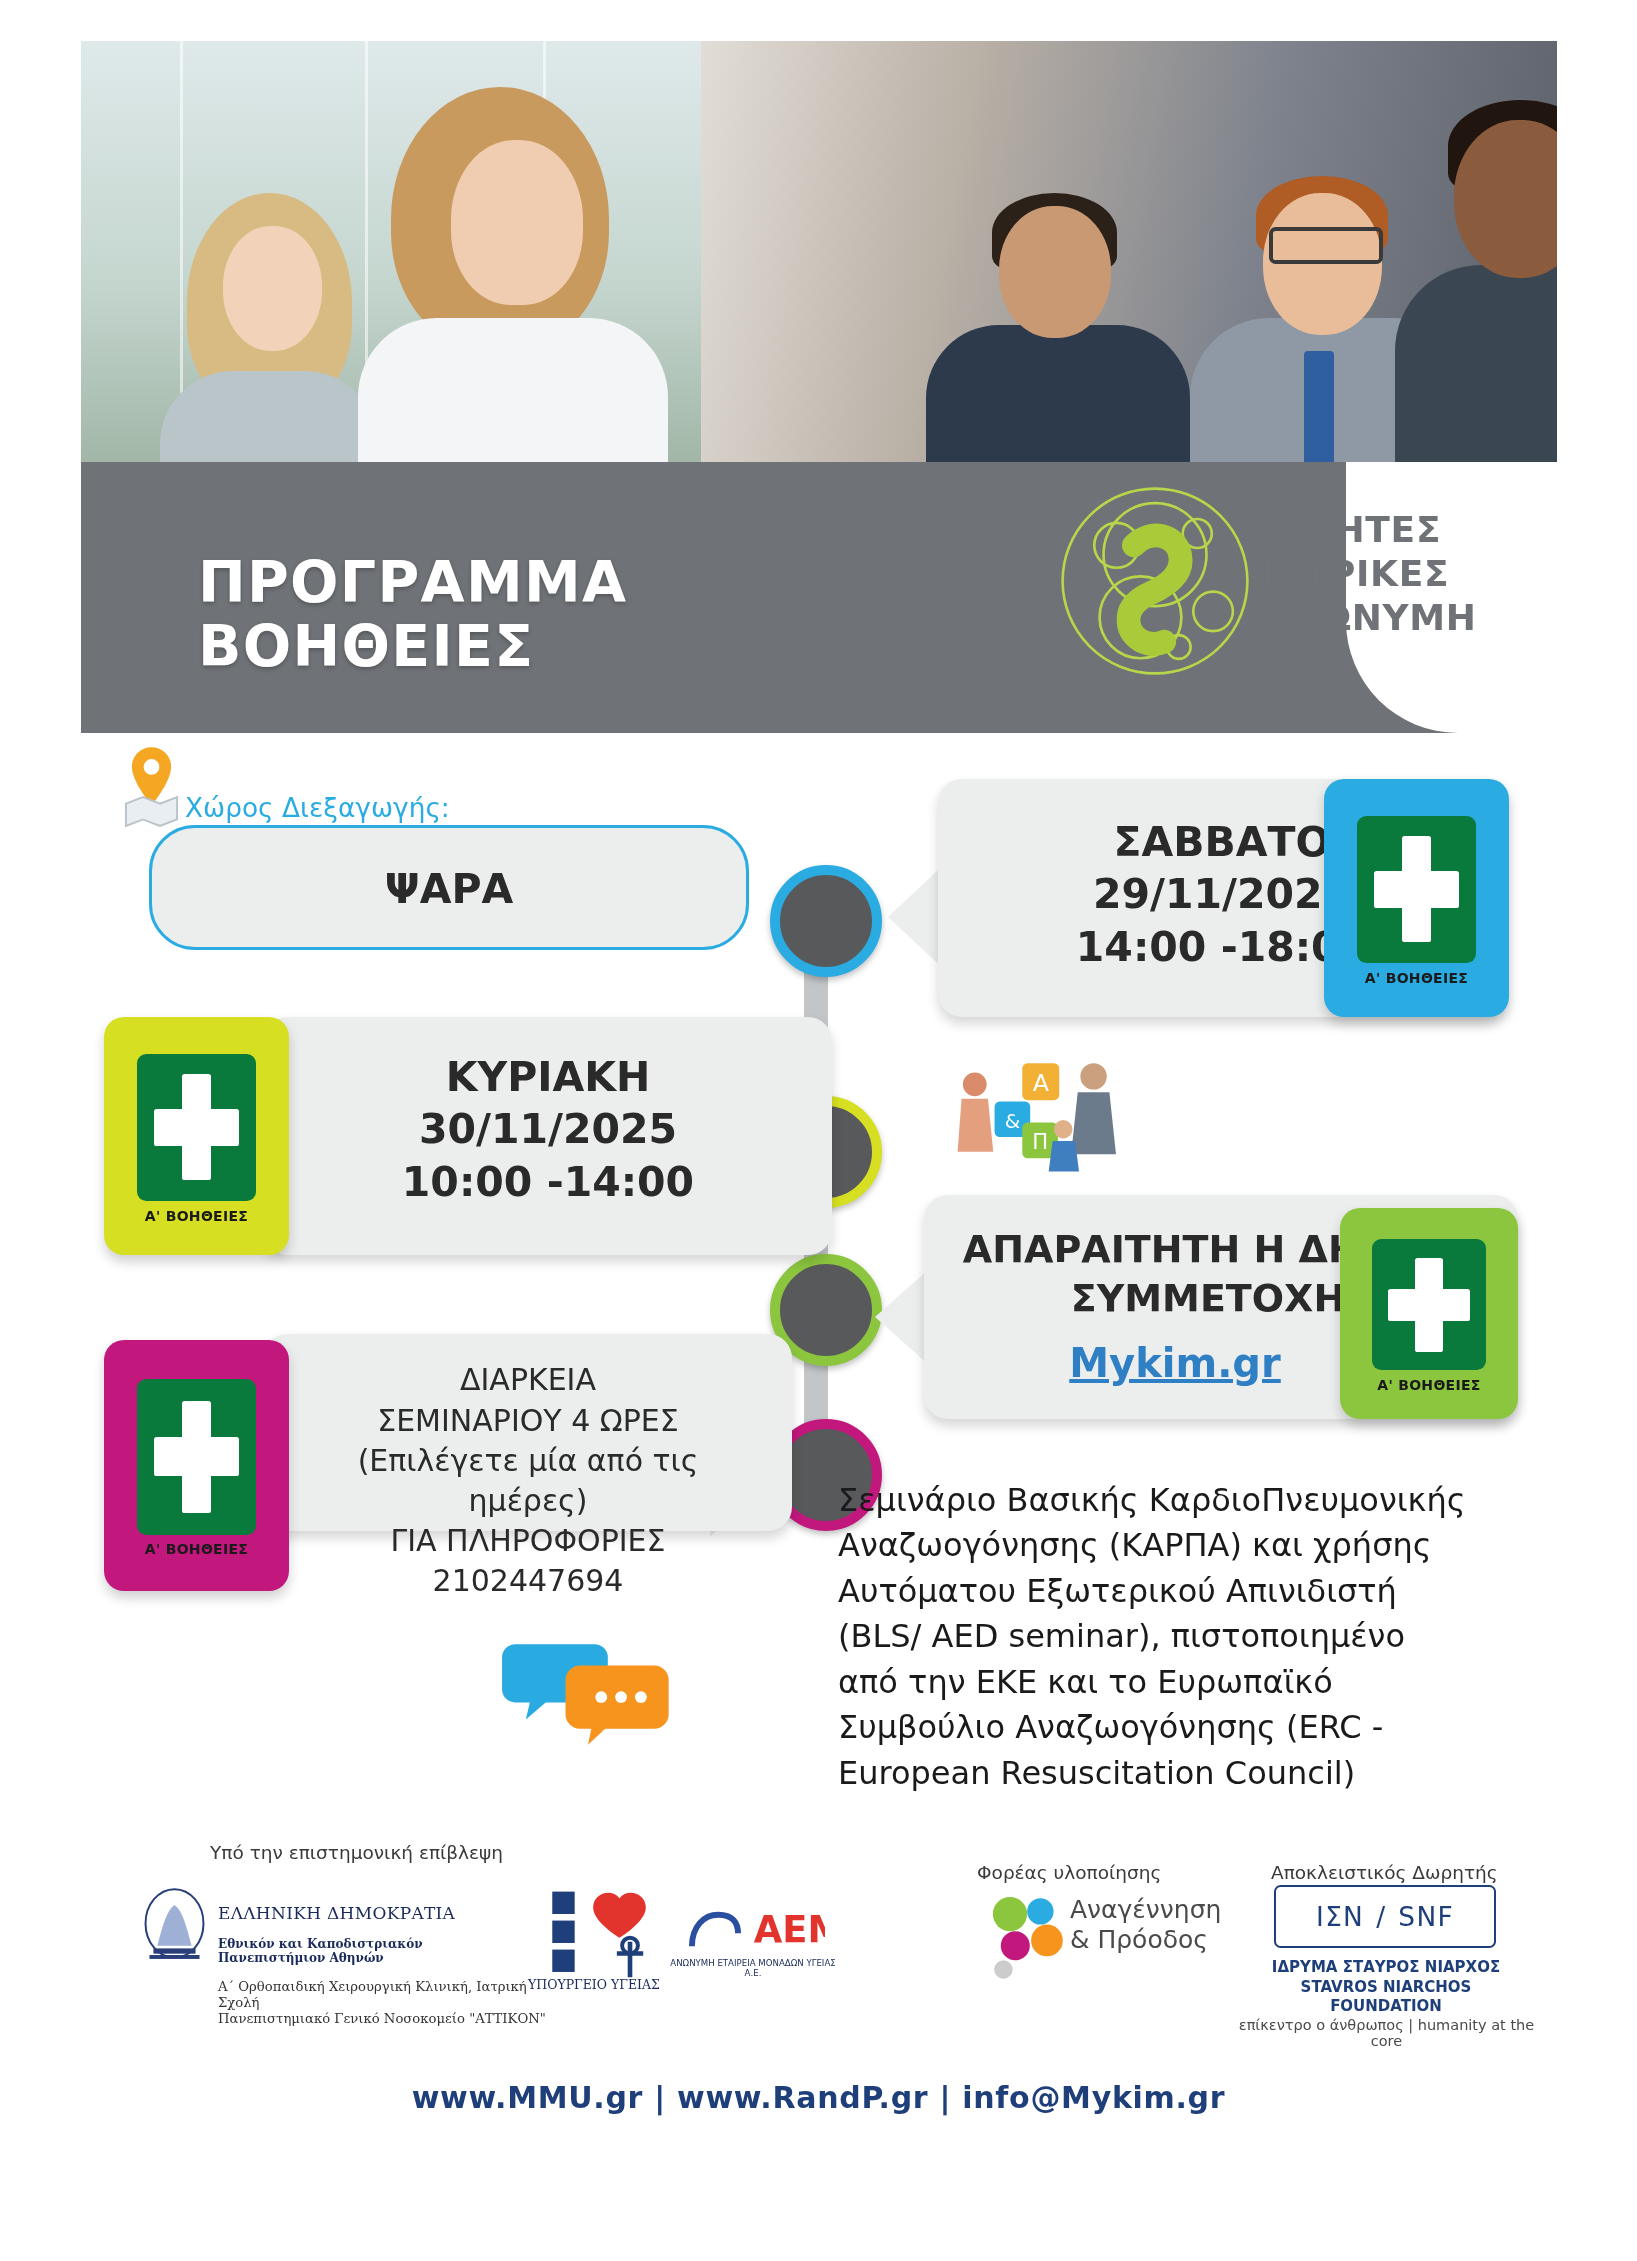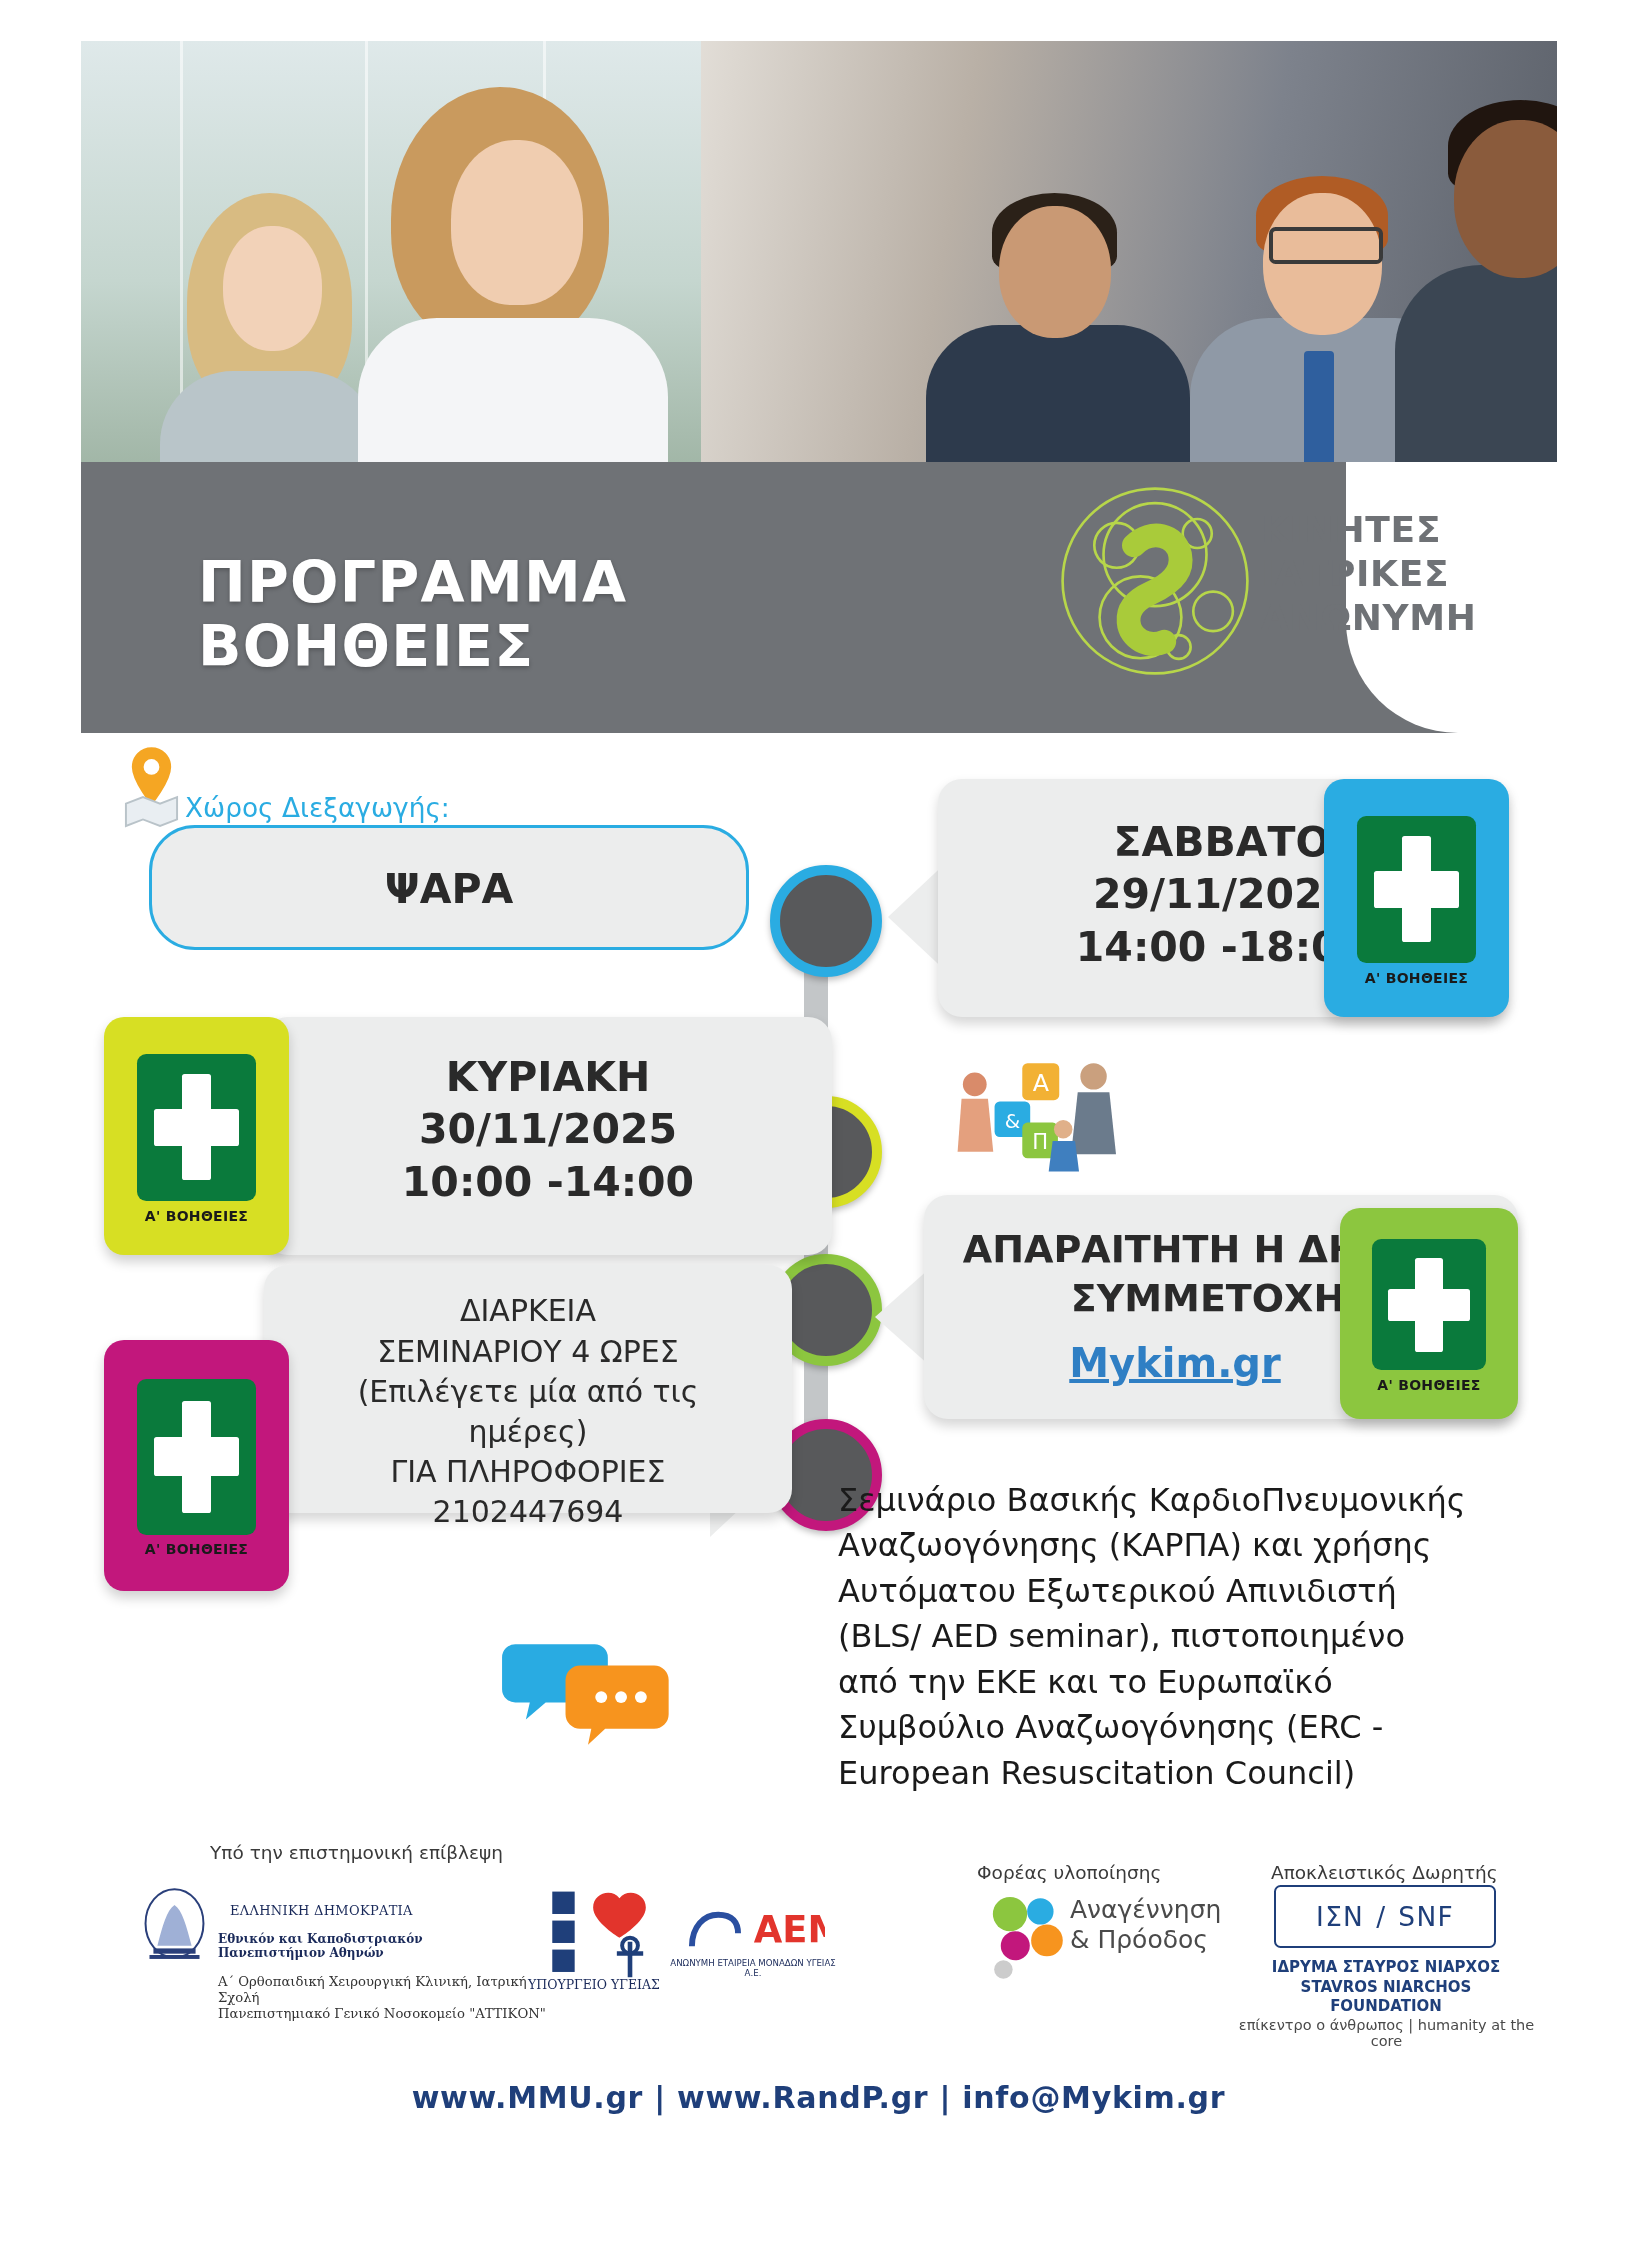--- a/index.html
+++ b/index.html
@@ -172,21 +172,21 @@
   #sun-panel{left:264px;top:1017px;width:568px;height:238px;}
   #sun-panel .txt{top:34px;font-size:41px;line-height:1.28;font-weight:bold;}
   #sun-arrow{
     position:absolute;left:746px;top:1096px;
     border-top:59px solid transparent;border-bottom:59px solid transparent;
     border-left:63px solid #eceded;
   }
   #sun-box{left:104px;top:1017px;width:185px;height:238px;background:#d7df23;}
 
   
-  #dur-panel{left:264px;top:1265px;width:528px;height:248px;}
+  #dur-panel{left:264px;top:1334px;width:528px;height:197px;}
   #dur-panel .txt{top:26.4px;font-size:30px;line-height:1.34;}
   #dur-arrow{
     position:absolute;left:710px;top:1419px;
     border-top:59px solid transparent;border-bottom:59px solid transparent;
     border-left:63px solid #eceded;
   }
   #dur-box{left:104px;top:1340px;width:185px;height:251px;background:#c2177c;}
 
   
   #reg-panel{left:924px;top:1195px;width:594px;height:224px;}
@@ -218,21 +218,21 @@
   #lbl-super{left:210px;top:1842px;}
   #lbl-impl{left:977px;top:1862px;}
   #lbl-donor{left:1271px;top:1862px;}
 
   .uoa-seal{position:absolute;left:135px;top:1885px;width:79px;height:86px;}
   .uoa-text{
     position:absolute;left:218px;top:1890px;width:343px;
     font-family:"DejaVu Serif", serif;color:#1a2a5a;white-space:pre-line;
     line-height:1.22;
   }
-  .uoa-text .t1{font-size:13px;letter-spacing:0.3px;margin-left:12px;}
+  .uoa-text .t1{font-size:17px;letter-spacing:0.3px;}
   .uoa-text .t2{font-size:12px;font-weight:bold;}
   .uoa-text .t3{font-size:13.2px;color:#333;}
 
   .moh-logo{position:absolute;left:548px;top:1885px;width:139px;height:112px;}
   .moh-cap{position:absolute;left:528px;top:1977px;width:178px;font-size:12.5px;color:#1a2a5a;font-family:"DejaVu Serif",serif;}
   .aemy-logo{position:absolute;left:680px;top:1895px;width:145px;height:79px;}
   .aemy-cap{position:absolute;left:667px;top:1958px;width:172px;text-align:center;font-size:8.6px;color:#1a2a5a;}
 
   .anag-mark{position:absolute;left:977px;top:1885px;width:99px;height:99px;}
   .anag-text{

